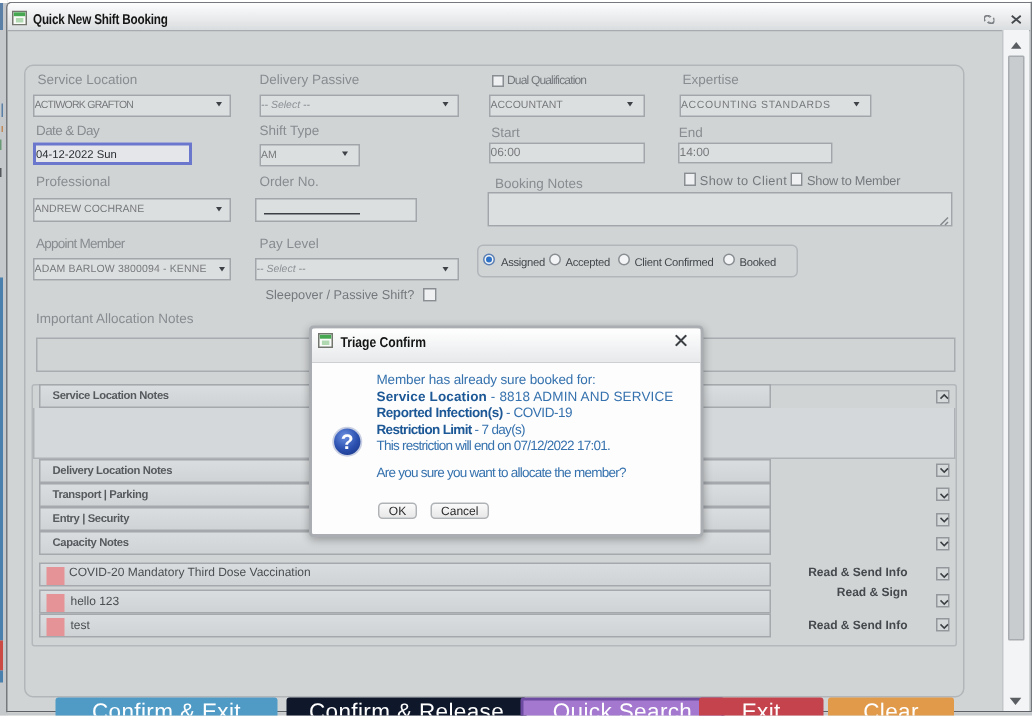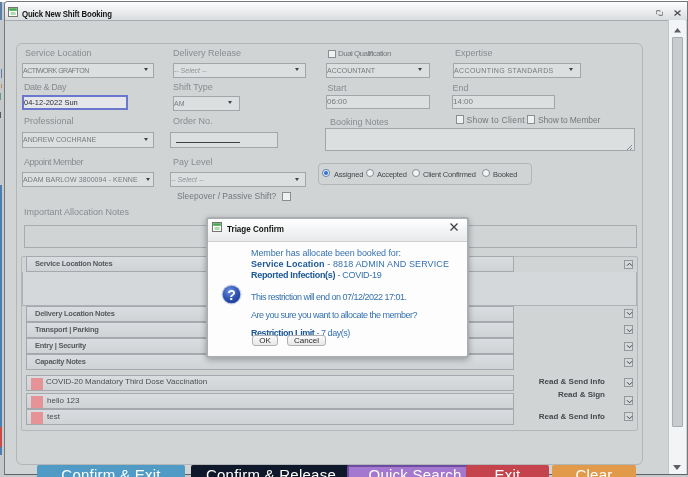--- a/index.html
+++ b/index.html
@@ -72,21 +72,21 @@
   </svg>
 <div class="abs" style="left:672px;top:37px;width:11px;height:390px;background:#c9cccf;border:1px solid #a8acb0;box-sizing:border-box;border-radius:1px;"></div>
 <svg class="abs" style="left:673px;top:465px;" width="8" height="5" viewBox="0 0 8 5">
     <path d="M4 5 L8 0 L0 0 z" fill="#5a5e62"></path>
   </svg>
 
 <div class="abs" style="left:16px;top:43px;width:627px;height:422px;border:1px solid #b2b6b9;border-radius:6px;box-sizing:border-box;"></div>
 <div class="abs" style="left:21px;top:256px;width:617px;height:175px;border:1px solid #b4b8bb;border-radius:2px;box-sizing:border-box;"></div>
 
 <div class="lbl" style="left:25px;top:47.5px;">Service Location</div>
-<div class="lbl" style="left:173px;top:47.5px;">Delivery Release</div>
+<div class="lbl" style="left:173px;top:47.5px;">Delivery Passive</div>
 <div class="cb" style="left:327.5px;top:49.5px;width:8.5px;height:8.5px;"></div>
 <div class="cblbl" style="left:338px;top:48.5px;font-size:8px;letter-spacing:-0.55px;">Dual Qualification</div>
 <div class="lbl" style="left:455px;top:47.5px;">Expertise</div>
 
 <div class="fld" style="left:22px;top:63px;width:132px;height:15px;"><span style="letter-spacing:-0.5px;">ACTIWORK GRAFTON</span></div>
 <span class="dd-arrow" style="left:144px;top:68px;"></span>
 <div class="fld" style="left:173px;top:63px;width:133px;height:15px;"><i style="color:#8e9296;">-- Select --</i></div>
 <span class="dd-arrow" style="left:295px;top:68px;"></span>
 <div class="fld" style="left:326px;top:63px;width:104px;height:15px;">ACCOUNTANT</div>
 <span class="dd-arrow" style="left:418px;top:68px;"></span>
@@ -238,21 +238,21 @@
       <stop offset="0" stop-color="#6a8fe0"></stop>
       <stop offset="0.6" stop-color="#2c51b0"></stop>
       <stop offset="1" stop-color="#1c3a8e"></stop>
     </radialGradient>
   </defs>
   <circle cx="10.5" cy="10.5" r="10" fill="#c9cfe2"></circle>
   <circle cx="10.5" cy="10.5" r="8.8" fill="url(#qg)"></circle>
   <text x="10.5" y="15.5" font-family="Liberation Sans" font-size="14" font-weight="bold" fill="#ffffff" text-anchor="middle">?</text>
 </svg>
 
-<div class="mtext" style="top:248px;">Member has allocate been booked for:</div>
+<div class="mtext" style="top:248px;">Member has already sure booked for:</div>
 <div class="mtext" style="top:258.7px;letter-spacing:0.1px;"><b style="color:#1c5796;">Service Location</b> - 8818 ADMIN AND SERVICE</div>
 <div class="mtext" style="top:270px;letter-spacing:-0.3px;"><b style="color:#1c5796;">Reported Infection(s)</b> - COVID-19</div>
-<div class="mtext" style="top:280.5px;letter-spacing:-0.45px;margin-top:47px;"><b style="color:#1c5796;">Restriction Limit</b> - 7 day(s)</div>
+<div class="mtext" style="top:280.5px;letter-spacing:-0.45px;"><b style="color:#1c5796;">Restriction Limit</b> - 7 day(s)</div>
 <div class="mtext" style="top:292px;letter-spacing:-0.5px;">This restriction will end on 07/12/2022 17:01.</div>
 <div class="mtext" style="top:310px;letter-spacing:-0.5px;">Are you sure you want to allocate the member?</div>
 
 <div class="mbtn" style="left:252px;width:26px;">OK</div>
 <div class="mbtn" style="left:287px;width:39px;">Cancel</div>
 
 </body></html>

